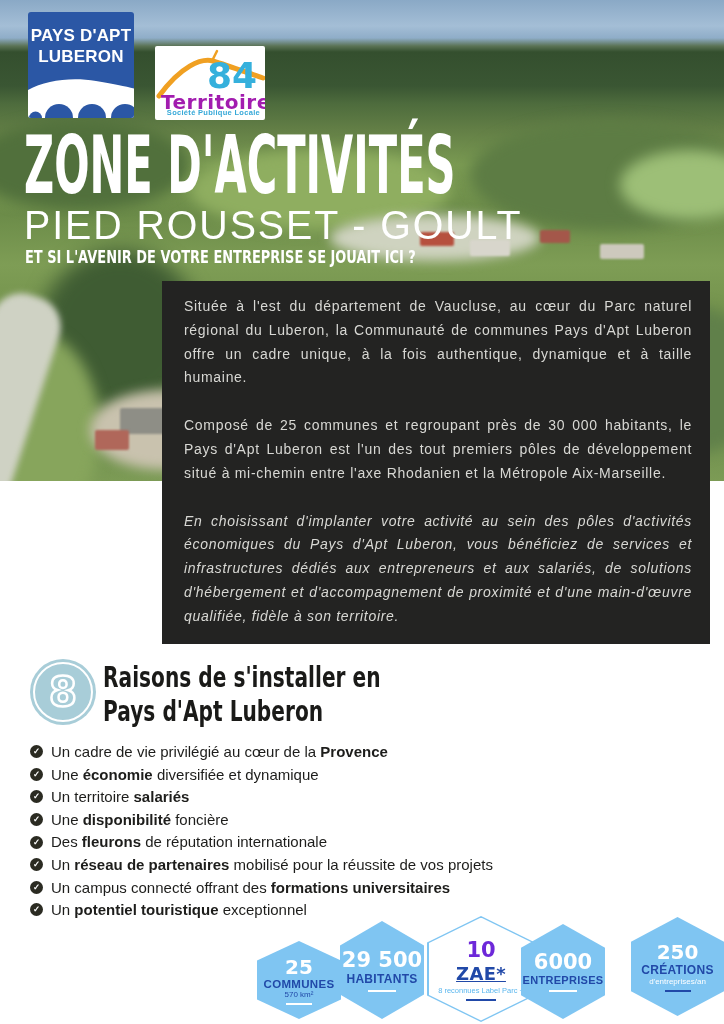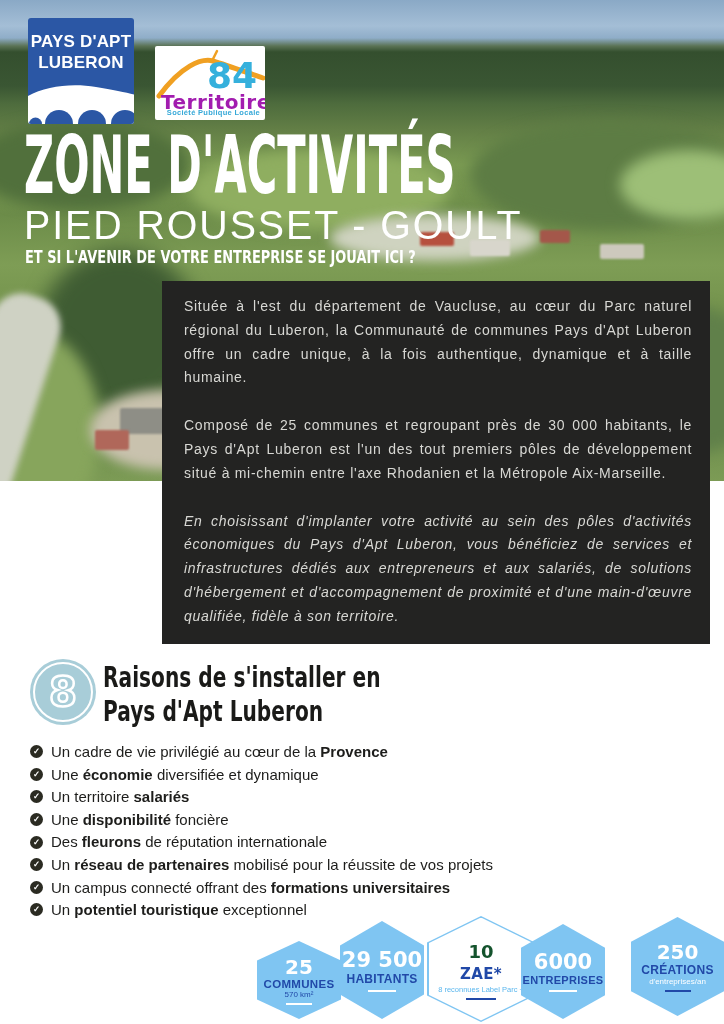--- a/index.html
+++ b/index.html
@@ -40,21 +40,21 @@
   .bldg { position:absolute; filter:blur(1px); border-radius:2px; }
   .b1 { left:420px; top:232px; width:34px; height:14px; background:#b6503e; }
   .b2 { left:470px; top:240px; width:40px; height:16px; background:#d8d6cc; }
   .b3 { left:540px; top:230px; width:30px; height:13px; background:#a4574a; }
   .b4 { left:600px; top:244px; width:44px; height:15px; background:#cdc9bd; }
   .b5 { left:120px; top:408px; width:60px; height:26px; background:#8e8e86; }
   .b6 { left:95px;  top:430px; width:34px; height:20px; background:#b0675a; }
 
   
   .logo-apt {
-    position:absolute; left:28px; top:18px; width:106px; height:106px;
+    position:absolute; left:28px; top:12px; width:106px; height:106px;
     background:#2b57a5; border-radius:3px; overflow:hidden;
   }
   .logo-apt .txt {
     position:absolute; left:0; right:0; top:13px; text-align:center;
     color:#ffffff; font-weight:bold; font-size:17px; line-height:21px;
     letter-spacing:0.2px; font-family:"Liberation Sans", sans-serif;
   }
   .logo-apt svg { position:absolute; left:0; bottom:0; }
   .logo-84 {
     position:absolute; left:155px; top:46px; width:110px; height:74px;
@@ -162,22 +162,22 @@
   .hex1 .lab { font-size:11.5px; }
   .hex1 .sub { font-size:8px;text-align:right; }
   .hex1 .line { width:26px; }
 
   .hex2 { left:340px; top:921px; width:84px; height:98px; }
   .hex2 .val { font-size:21px; line-height:23px; }
   .hex2 .lab { font-size:12px; }
   .hex2 .line { width:28px; }
 
   .hex3 { left:427px; top:916px; width:108px; height:106px; }
-  .hex3 .val { font-size:18px; line-height:26px; color:#14532d; }
-  .hex3 .lab { font-size:15px; font-family:"DejaVu Sans", sans-serif; }
+  .hex3 .val { font-size:21px; line-height:26px; color:#6d28d9; }
+  .hex3 .lab { font-size:18px; font-family:"DejaVu Sans", sans-serif;text-decoration:underline; }
   .hex3 .sub { font-size:7.5px; color:#5bb7ee; margin-top:2px; }
   .hex3 .line { width:30px; background:#2149a8; }
 
   .hex4 { left:521px; top:924px; width:84px; height:95px; }
   .hex4 .val { font-size:21px; line-height:23px; }
   .hex4 .lab { font-size:11px; }
   .hex4 .line { width:28px; }
 
   .hex5 { left:631px; top:917px; width:93px; height:99px; }
   .hex5 .val { font-size:20px; line-height:22px; }

